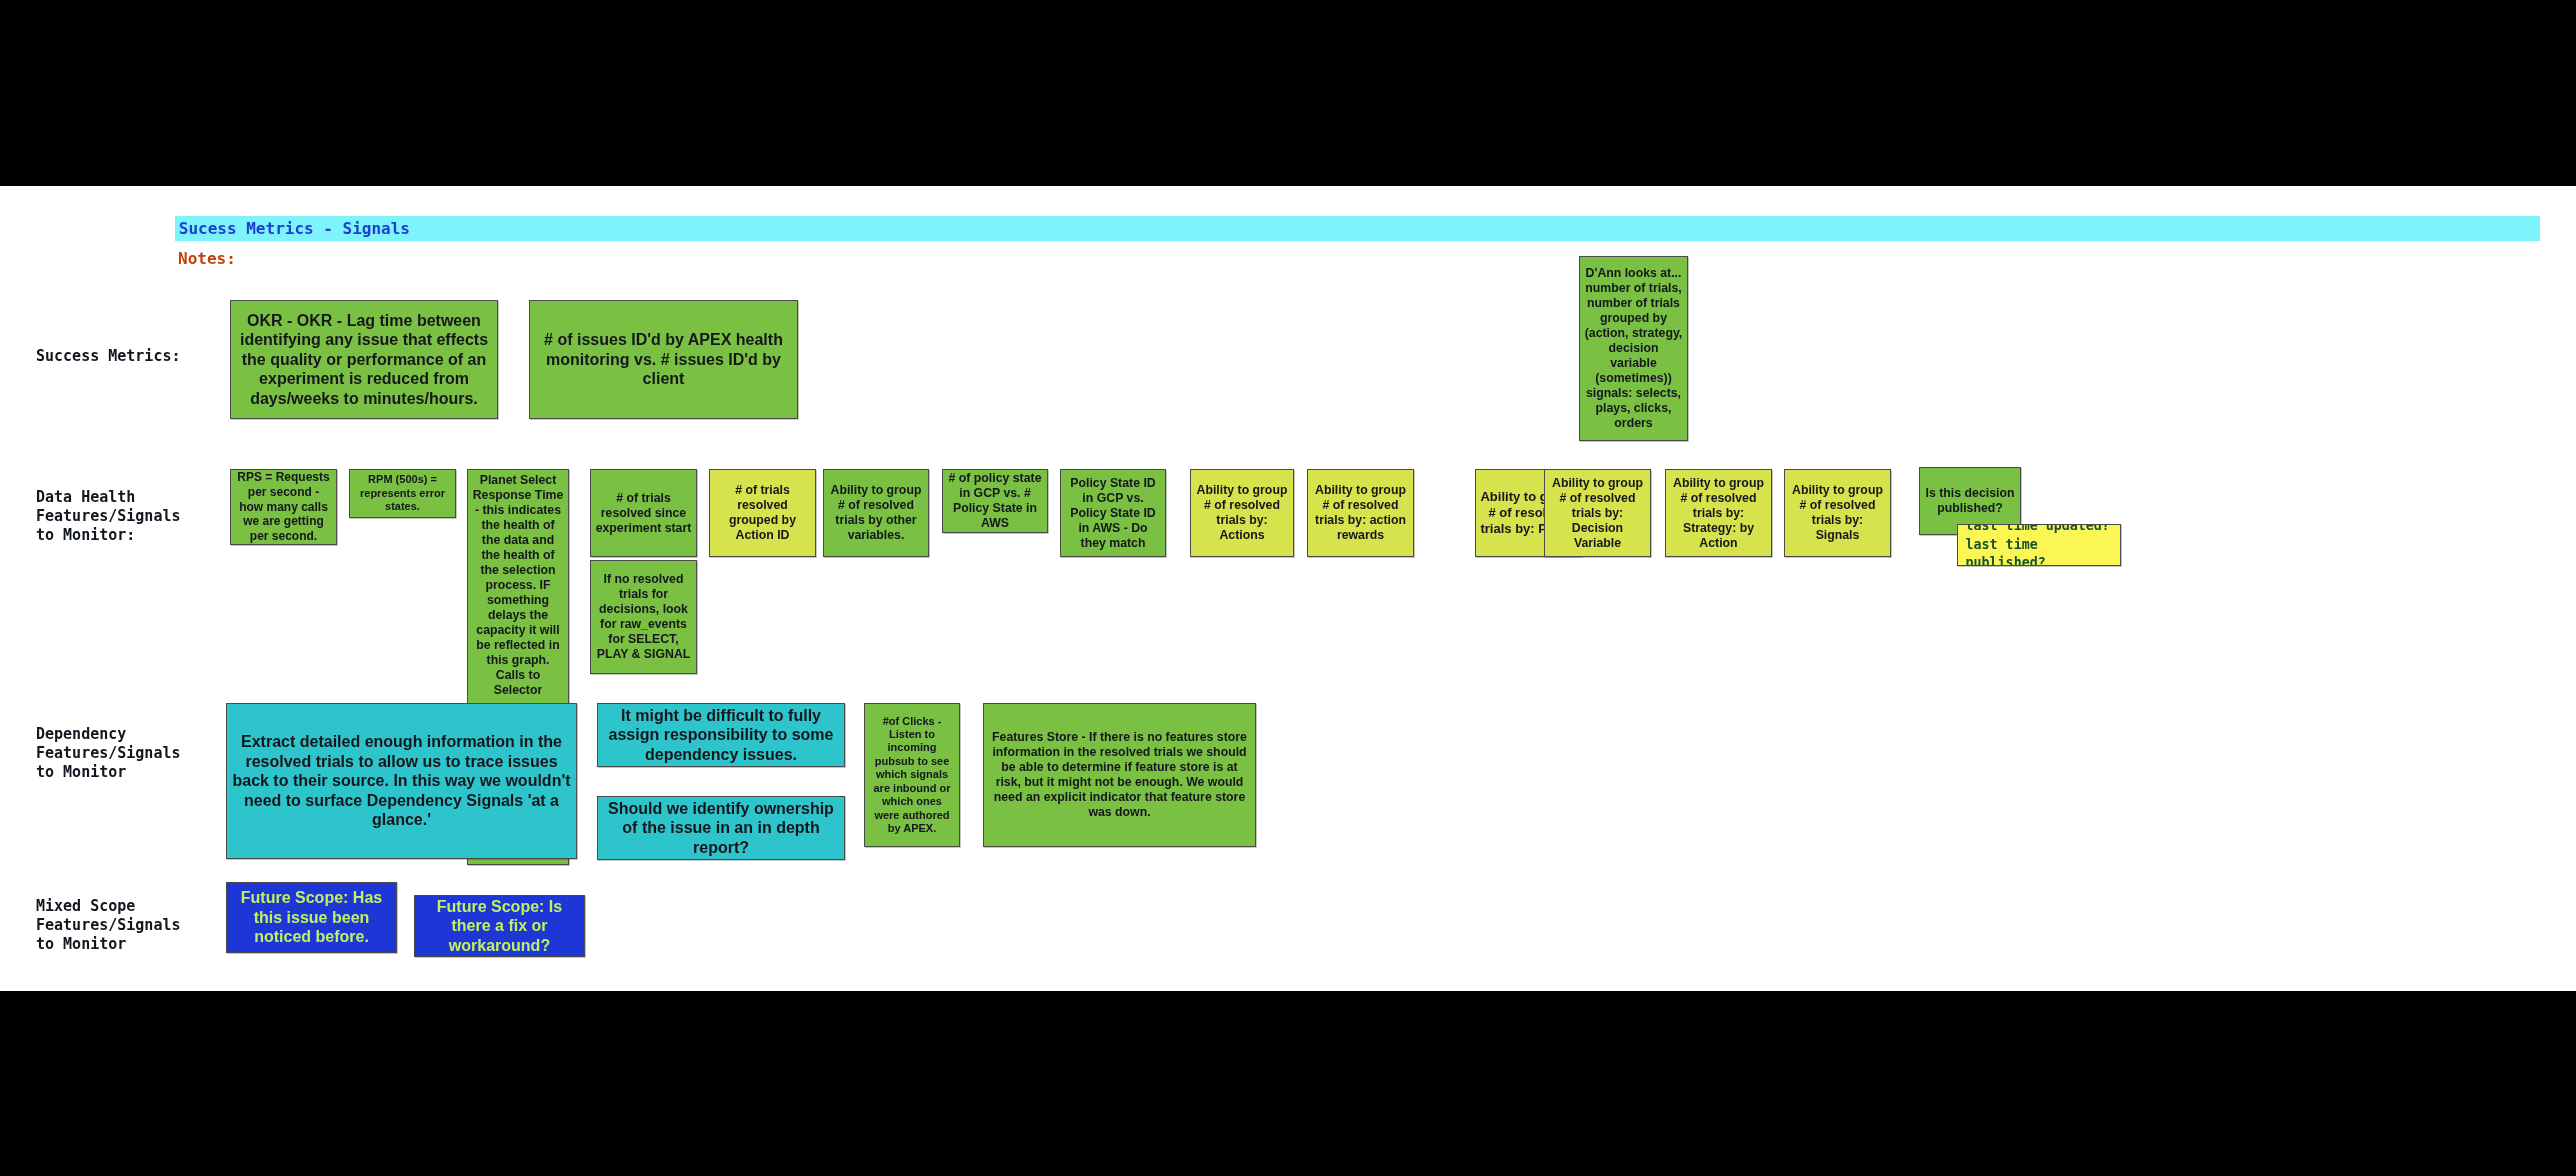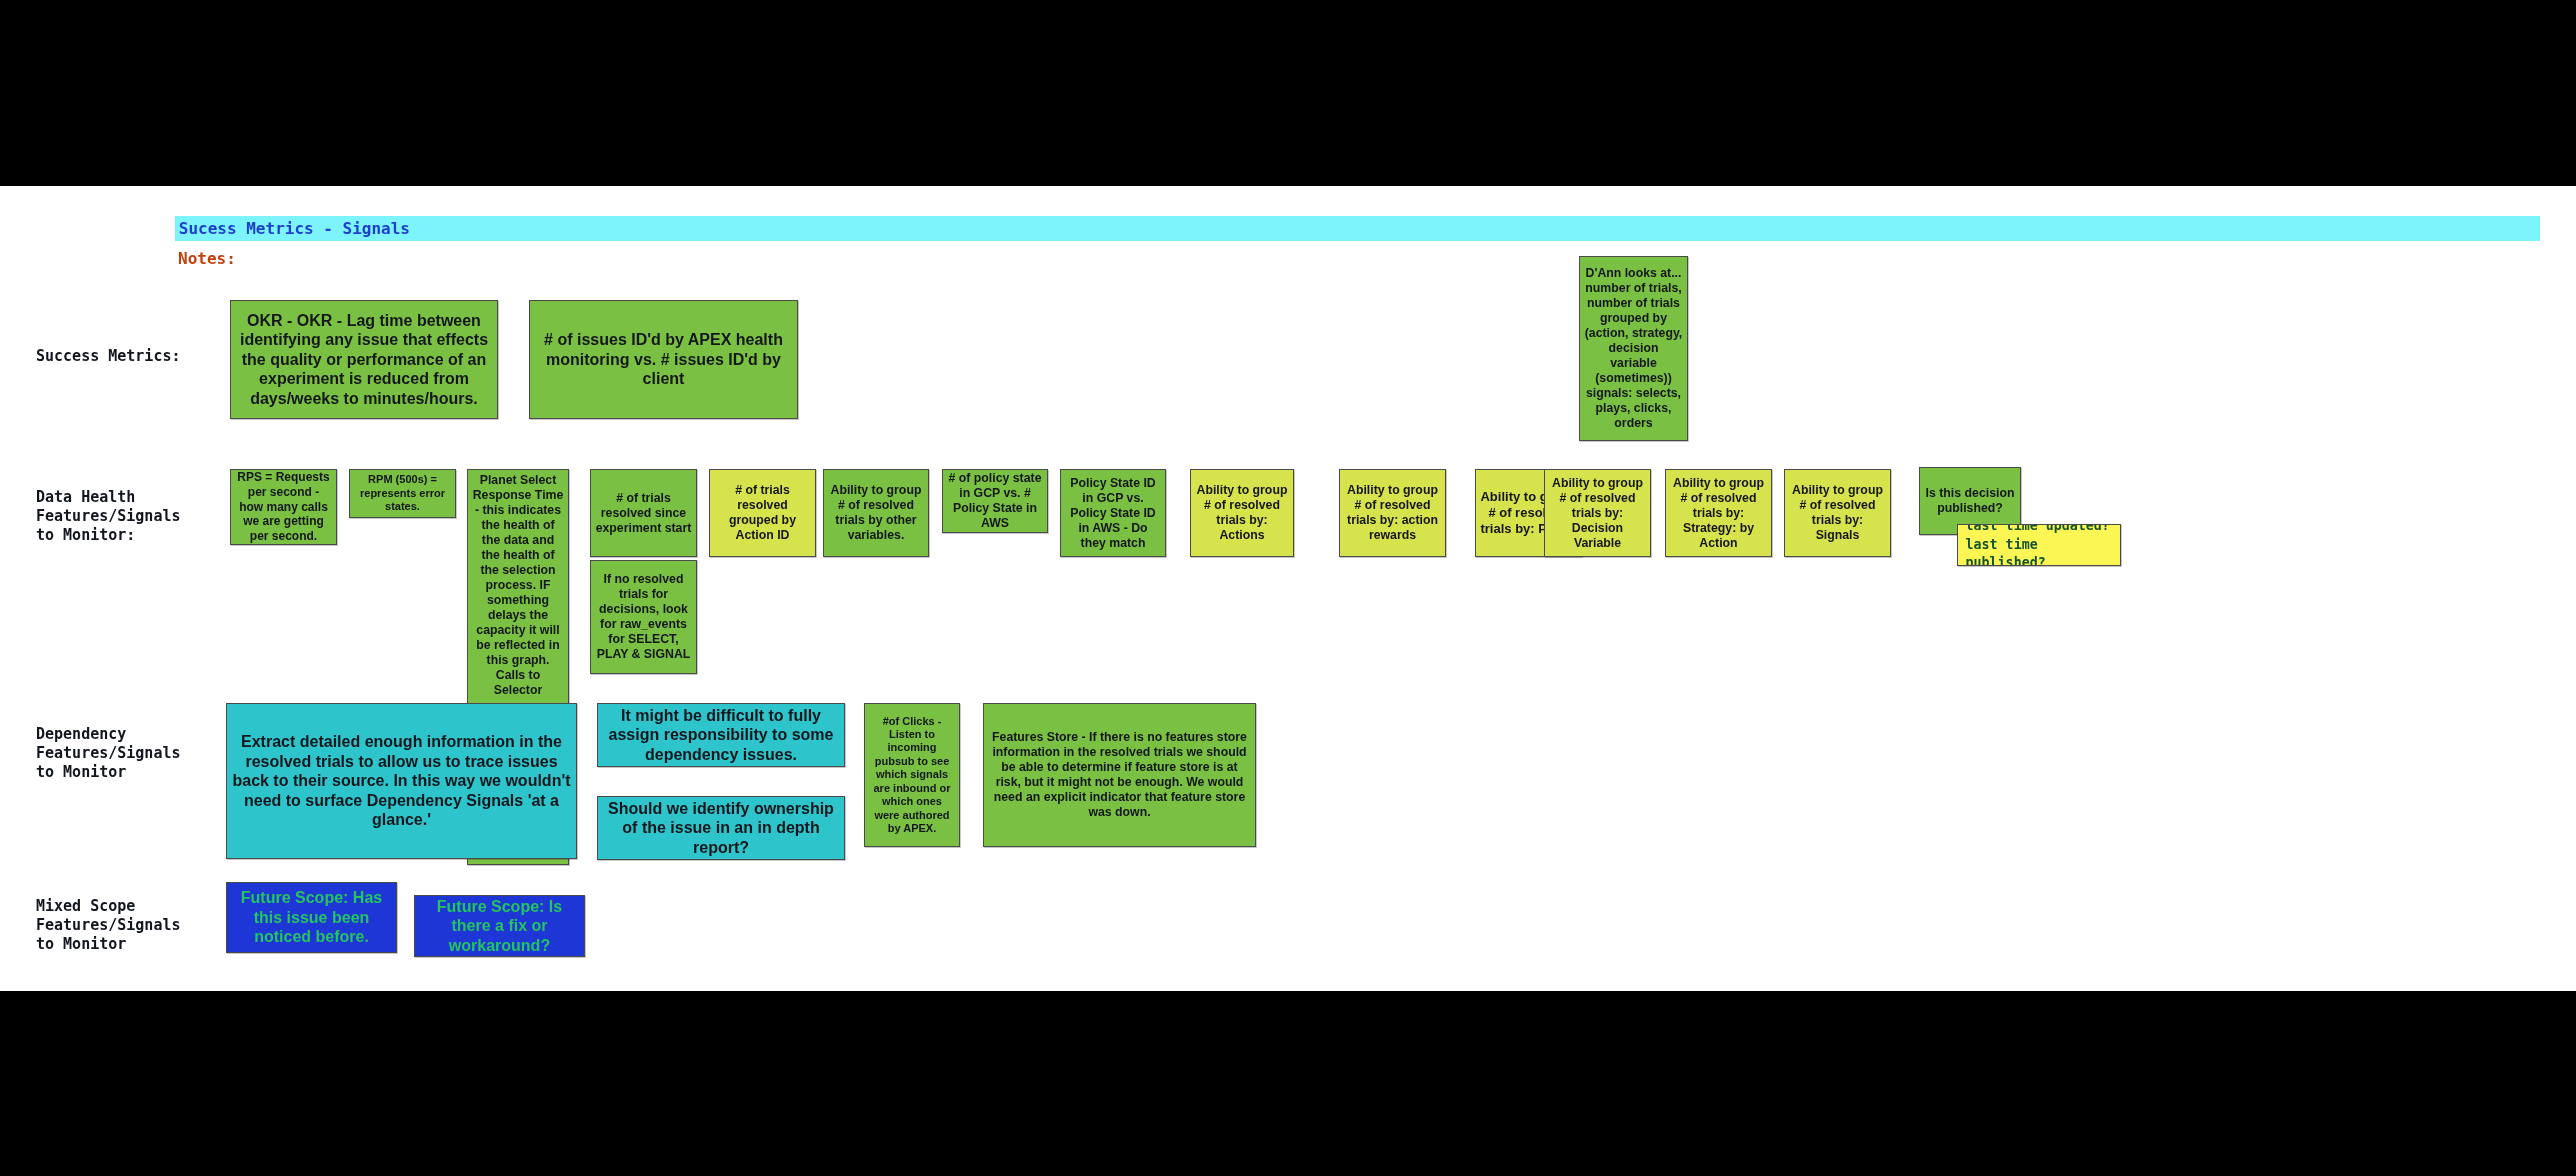--- a/index.html
+++ b/index.html
@@ -90,21 +90,21 @@
     padding: 2.8px 3.8px;
     line-height: 1.22;
     overflow: hidden;
     box-shadow: 0.9px 0.9px 0 rgba(0,0,0,0.25);
   }
   .card .card-text { display: block; width: 100%; }
 
   .c-green  { background: #7ac143; }
   .c-lime   { background: #d6e34c; }
   .c-teal   { background: #2ec4cc; }
-  .c-blue   { background: #1f36d6; color: #22c55e; }
+  .c-blue   { background: #1f36d6; color: #bef264; }
   .c-yellow { background: #fbf654; border-color: #4a4a4a; }
 
   .c-yellow .card-text {
     font-family: "DejaVu Sans Mono", monospace;
     font-size: 13.3px;
     font-weight: bold;
     color: #14532d;
     text-align: left;
     line-height: 1.38;
     white-space: pre-line;
@@ -183,21 +183,21 @@
     </div>
 
     <div class="card c-green" style="left:1060px; top:283px; width:106px; height:88px; font-size:12.3px;">
       <span class="card-text">Policy State ID in GCP vs. Policy State ID in AWS - Do they match</span>
     </div>
 
     <div class="card c-lime" style="left:1190px; top:283px; width:104px; height:88px; font-size:12.3px;">
       <span class="card-text">Ability to group # of resolved trials by:  Actions</span>
     </div>
 
-    <div class="card c-lime" style="left:1307px; top:283px; width:107px; height:88px; font-size:12.3px;margin-left:32px;">
+    <div class="card c-lime" style="left:1307px; top:283px; width:107px; height:88px; font-size:12.3px;">
       <span class="card-text">Ability to group # of resolved trials by: action rewards</span>
     </div>
 
     <div class="card c-lime" style="left:1427px; top:283px; width:107px; height:88px; font-size:13px;margin-left:48px;">
       <span class="card-text">Ability to group # of resolved trials by: Policy</span>
     </div>
 
     <div class="card c-lime" style="left:1544px; top:283px; width:107px; height:88px; font-size:12.3px;">
       <span class="card-text">Ability to group # of resolved trials by: Decision Variable</span>
     </div>

